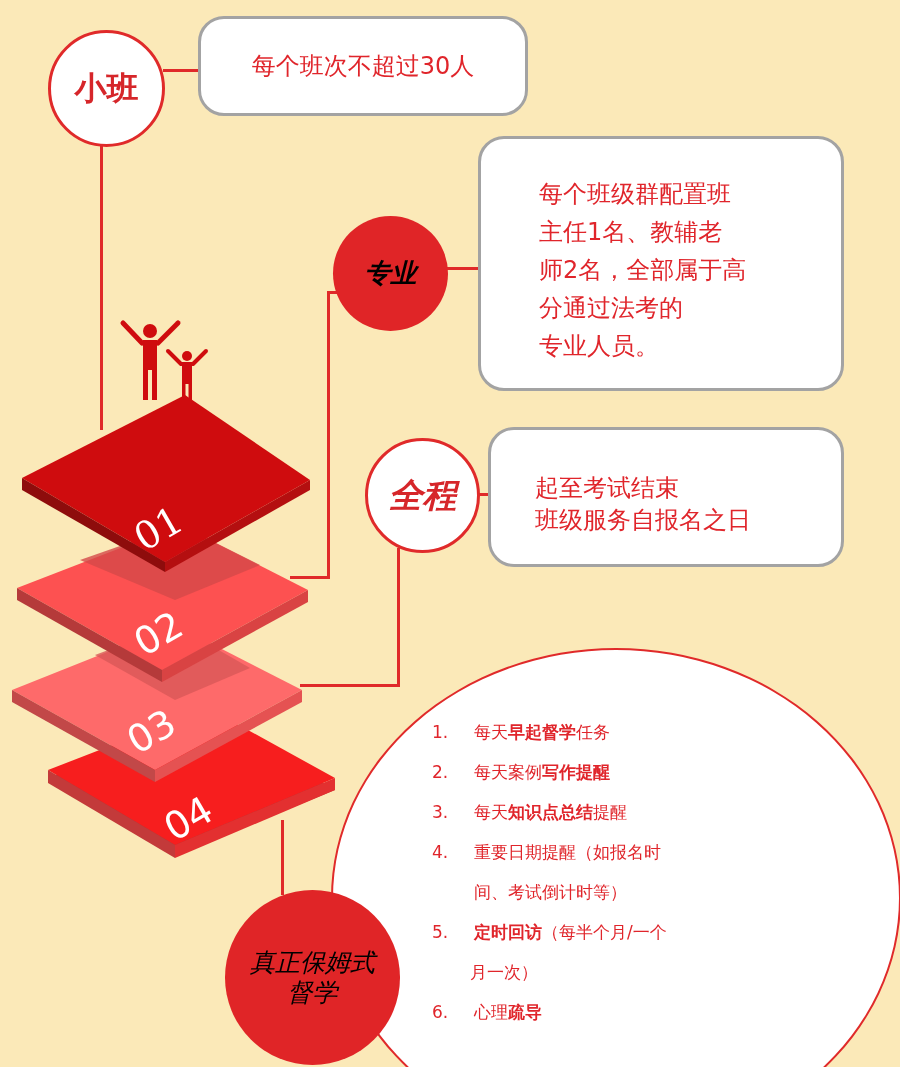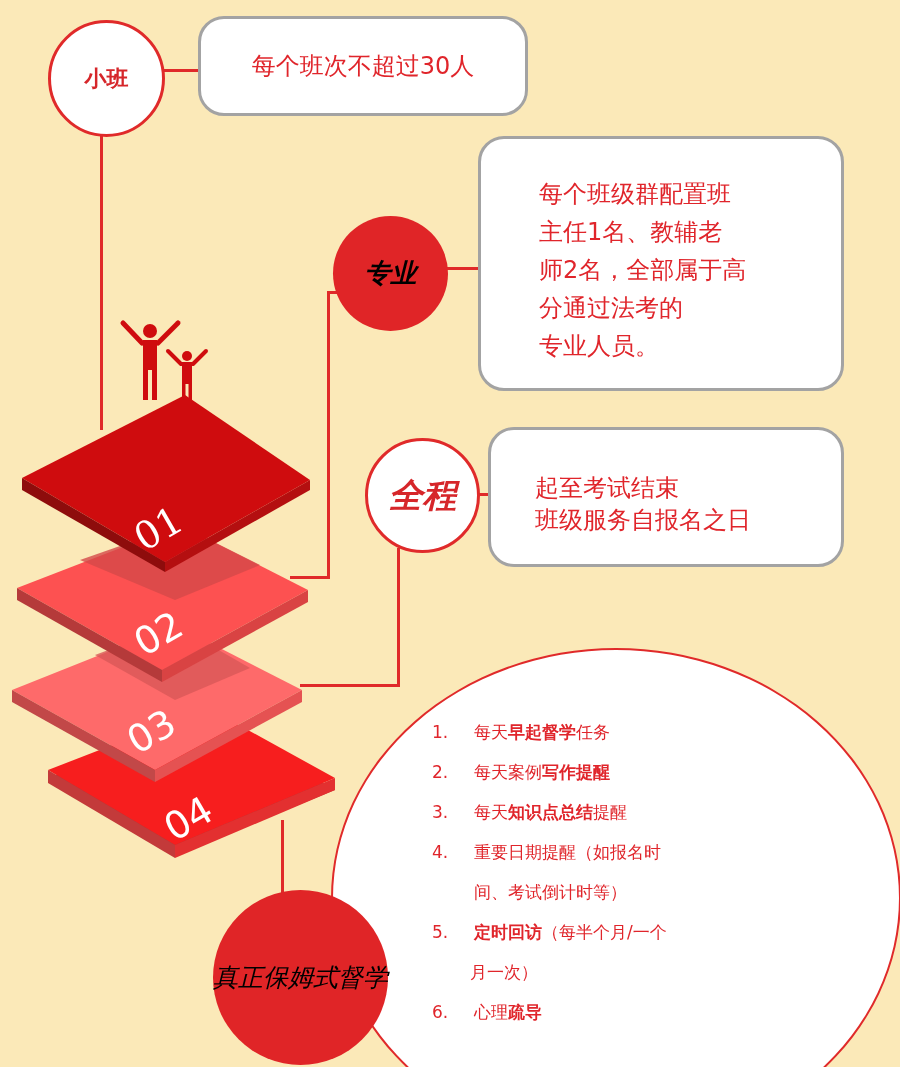--- a/index.html
+++ b/index.html
@@ -95,21 +95,21 @@
       <rect x="182" y="382" width="3.5" height="20" stroke="none"></rect>
       <rect x="188.5" y="382" width="3.5" height="20" stroke="none"></rect>
     </g>
 
     <text transform="translate(165,540) rotate(-30)" fill="#fff" font-family="DejaVu Serif, serif" font-size="38" text-anchor="middle" id="t1">01</text>
     <text transform="translate(165,645) rotate(-30)" fill="#fff" font-family="DejaVu Sans, sans-serif" font-size="38" text-anchor="middle" id="t2">02</text>
     <text transform="translate(158,743) rotate(-30)" fill="#fff" font-family="DejaVu Sans, sans-serif" font-size="38" text-anchor="middle" id="t3">03</text>
     <text transform="translate(195,830) rotate(-30)" fill="#fff" font-family="DejaVu Sans, sans-serif" font-size="38" text-anchor="middle" id="t4">04</text>
   </svg>
 
-  <div class="circle outline" style="left:48px;top:20px;width:117px;height:117px;font-size:22px;">
+  <div class="circle outline" style="left:48px;top:30px;width:117px;height:117px;font-size:32px;">
     <span>小班</span>
   </div>
   <div class="box" style="left:198px;top:16px;width:330px;height:100px;display:flex;align-items:center;justify-content:center;font-size:24px;">
     <span>每个班次不超过30人</span>
   </div>
 
   <div class="circle filled" style="left:333px;top:216px;width:115px;height:115px;font-size:26px;">
     <span>专业</span>
   </div>
   <div class="box" style="left:478px;top:136px;width:366px;height:255px;font-size:24px;line-height:38px;padding:36px 0 0 58px;">
@@ -121,21 +121,21 @@
   </div>
 
   <div class="circle outline" style="left:365px;top:438px;width:115px;height:115px;font-size:34px;font-style:italic;">
     <span>全程</span>
   </div>
   <div class="box" style="left:488px;top:427px;width:356px;height:140px;font-size:24px;line-height:32px;padding:42px 0 0 44px;">
     <div>起至考试结束</div>
     <div>班级服务自报名之日</div>
   </div>
 
-  <div class="circle filled" style="left:213px;top:890px;width:175px;height:175px;font-size:25px;line-height:30px;flex-direction:row;font-weight:normal;">
+  <div class="circle filled" style="left:225px;top:890px;width:175px;height:175px;font-size:25px;line-height:30px;flex-direction:column;font-weight:normal;">
     <div>真正保姆式</div>
     <div>督学</div>
   </div>
 
   <div class="list">
     <div class="item">
       <span class="num">1.</span><span>每天</span><b>早起督学</b><span>任务</span>
     </div>
     <div class="item">
       <span class="num">2.</span><span>每天案例</span><b>写作提醒</b>

